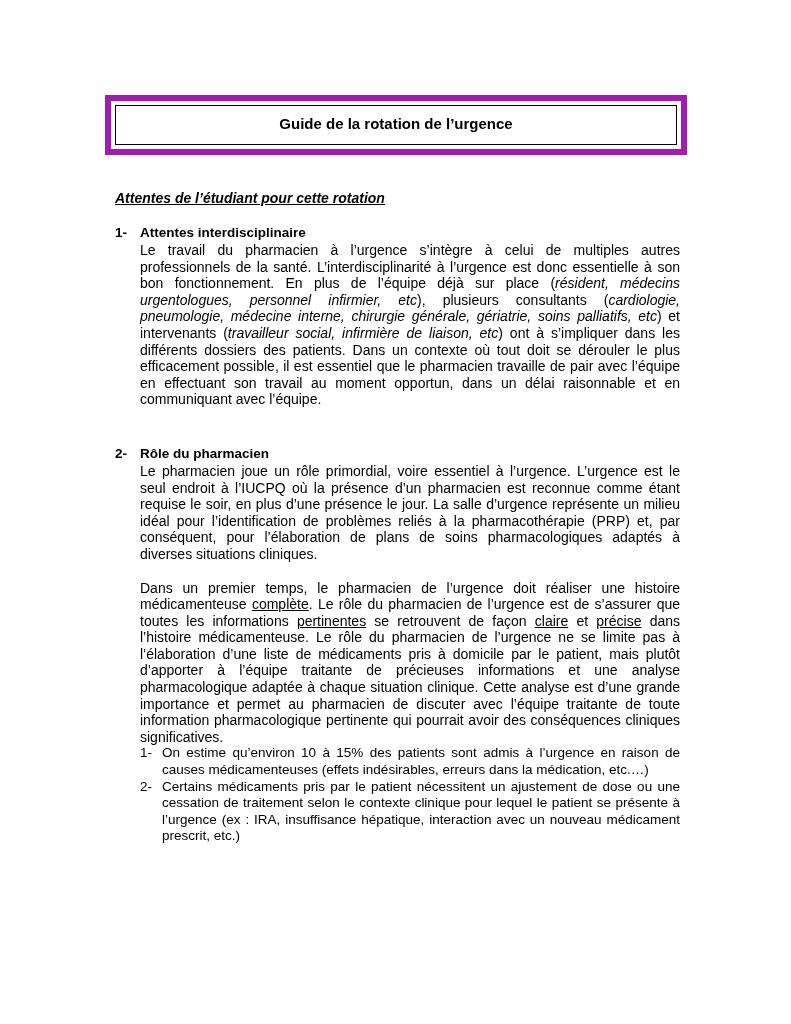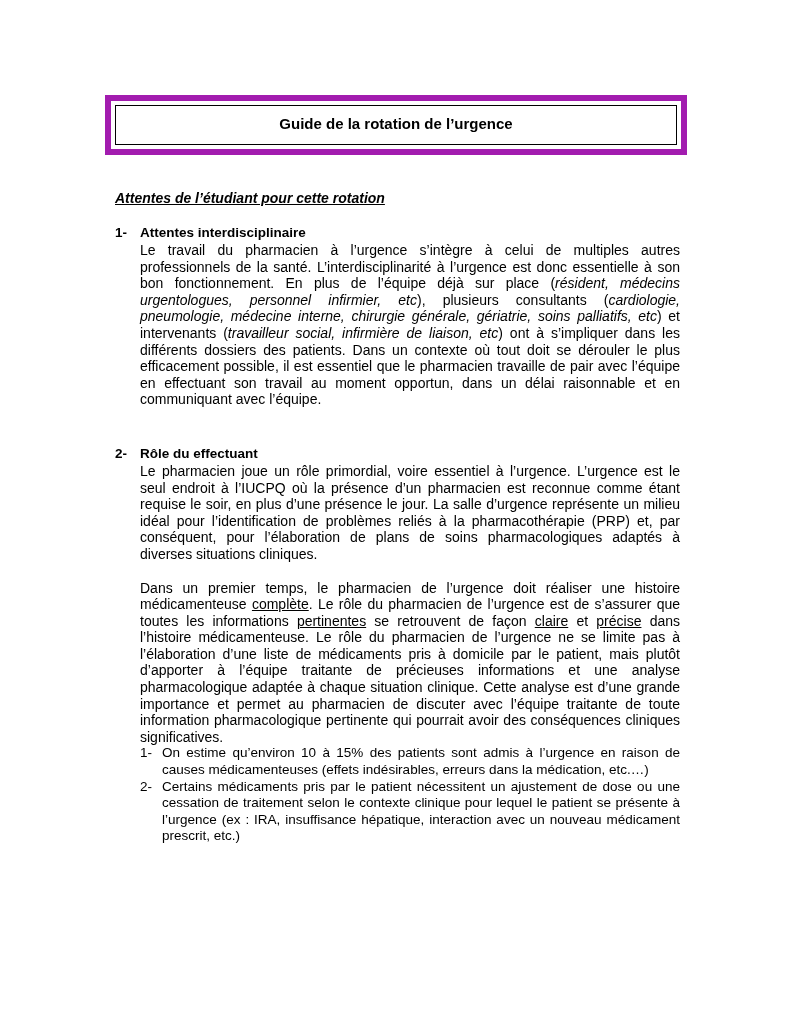--- a/index.html
+++ b/index.html
@@ -85,21 +85,21 @@
       <div class="section-title">
         <span class="num">1-</span>
         <span>Attentes interdisciplinaire</span>
       </div>
       <p class="body"><span>Le travail du pharmacien à l’urgence s’intègre à celui de multiples autres professionnels de la santé.  L’interdisciplinarité à l’urgence est donc essentielle à son bon fonctionnement.   En plus de l’équipe déjà sur place (</span><span style="font-style: italic;">résident, médecins urgentologues, personnel infirmier, etc</span><span>), plusieurs consultants (</span><span style="font-style: italic;">cardiologie, pneumologie, médecine interne, chirurgie générale, gériatrie, soins palliatifs, etc</span><span>) et intervenants (</span><span style="font-style: italic;">travailleur social, infirmière de liaison, etc</span><span>) ont à s’impliquer dans les différents dossiers des patients.  Dans un contexte où tout doit se dérouler le plus efficacement possible, il est essentiel que le pharmacien travaille de pair avec l’équipe en effectuant son travail au moment opportun, dans un délai raisonnable et en communiquant avec l’équipe.</span></p>
     </div>
 
     <div class="section2">
       <div class="section-title" style="margin-top:0">
         <span class="num">2-</span>
-        <span>Rôle du effectuant</span>
+        <span>Rôle du pharmacien</span>
       </div>
       <p class="body"><span>Le pharmacien joue un rôle primordial, voire essentiel à l’urgence.  L’urgence est le seul endroit à l’IUCPQ où la présence d’un pharmacien est reconnue comme étant requise le soir, en plus d’une présence le jour.   La salle d’urgence représente un milieu idéal pour l’identification de problèmes reliés à la pharmacothérapie (PRP) et, par conséquent, pour l’élaboration de plans de soins pharmacologiques adaptés à diverses situations cliniques.</span></p>
       <p class="body spaced"><span>Dans un premier temps, le pharmacien de l’urgence doit réaliser une histoire médicamenteuse </span><span style="text-decoration: underline;">complète</span><span>. Le rôle du pharmacien de l’urgence est de s’assurer que toutes les informations </span><span style="text-decoration: underline;">pertinentes</span><span> se retrouvent de façon </span><span style="text-decoration: underline;">claire</span><span> et </span><span style="text-decoration: underline;">précise</span><span> dans l’histoire médicamenteuse.  Le rôle du pharmacien de l’urgence ne se limite pas à l’élaboration d’une liste de médicaments pris à domicile par le patient, mais plutôt d’apporter à l’équipe traitante de précieuses informations et une analyse pharmacologique adaptée à chaque situation clinique.  Cette analyse est d’une grande importance et permet au pharmacien de discuter avec l’équipe traitante de toute information pharmacologique pertinente qui pourrait avoir des conséquences cliniques significatives.</span></p>
 
       <div>
         <div class="list-item">
           <span class="li-num">1-</span>
           <span class="li-text">On estime qu’environ 10 à 15% des patients sont admis à l’urgence en raison de causes médicamenteuses (effets indésirables, erreurs dans la médication, etc.…)</span>
         </div>
         <div class="list-item">

